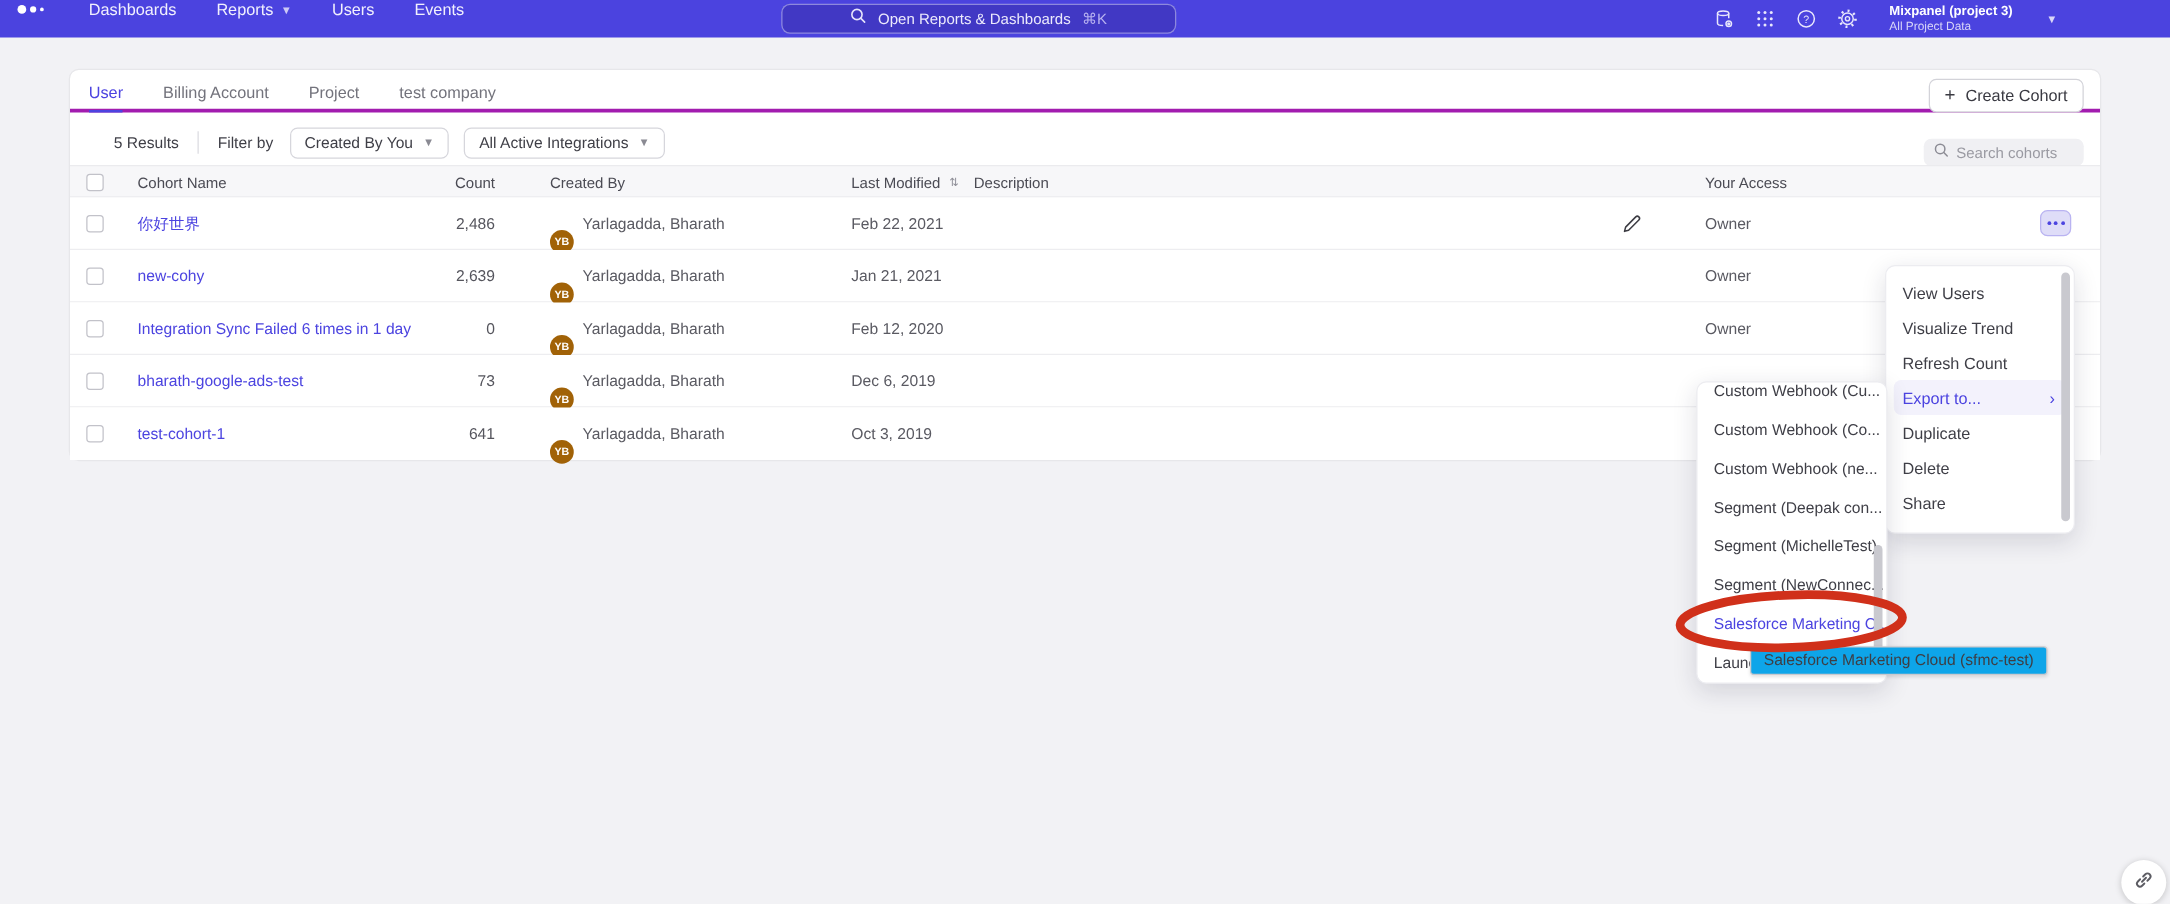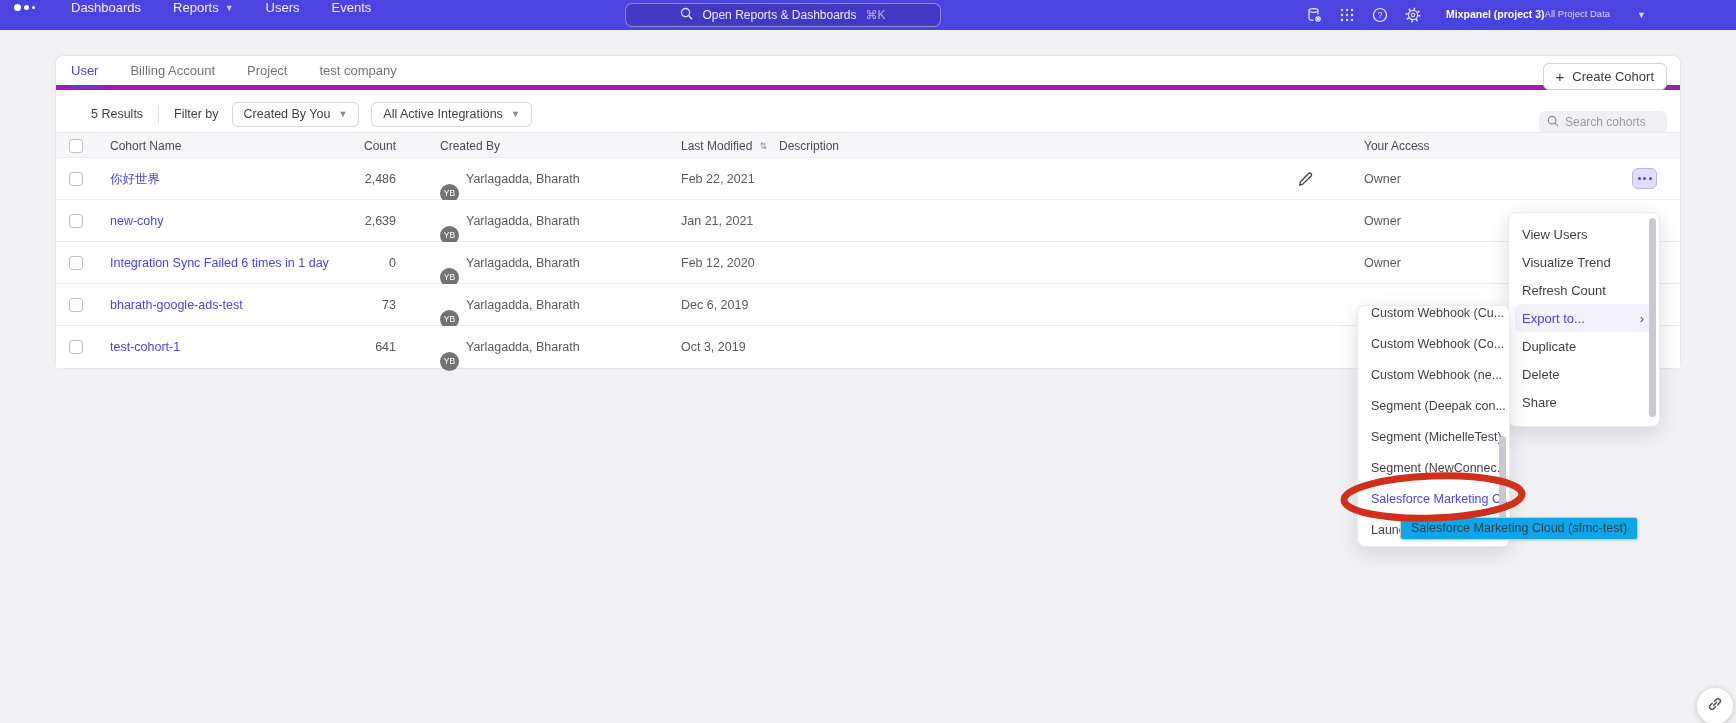--- a/index.html
+++ b/index.html
@@ -24,32 +24,32 @@
   .nav-search {
     position:absolute; left:625px; top:3px; width:316px; height:24px;
     background:rgba(20,10,80,.18); border:1px solid rgba(255,255,255,.4);
     border-radius:7px; display:flex; align-items:center; justify-content:center;
     gap:9px; cursor:text;
   }
   .nav-search .ph { color:#eceafc; font-size:12px; }
   .nav-search .kbd { color:#b7b1f0; font-size:12px; }
   .nav-right { position:absolute; right:90px; top:0; height:30px; display:flex; align-items:center; gap:17px; }
   .nav-icon { width:16px; height:16px; display:flex; align-items:center; justify-content:center; cursor:pointer; }
-  .proj { margin-left:8px; display:flex; line-height:1.25; cursor:pointer; }
+  .proj { margin-left:8px; display:flex; flex-direction:column; line-height:1.25; cursor:pointer; }
   .proj .p1 { color:#ffffff; font-size:10.5px; font-weight:700; }
   .proj .p2 { color:#d9d6f8; font-size:9.5px; }
   .proj-chev { color:#d9d6f8; font-size:9px; margin-left:10px; cursor:pointer; }
 
   
   .card {
     position:absolute; left:55px; top:55px; width:1626px; height:314px;
     background:#fff; border:1px solid #e7e7ea; border-radius:8px; z-index:1;
   }
   .tabs { position:absolute; left:0; top:0; width:100%; height:34px;
-    border-bottom:5px solid #a21caf; display:flex; align-items:center;
+    border-bottom:3px solid #a21caf; display:flex; 
     padding-left:15px; gap:32px; }
   .tab { font-size:13px; color:#73737c; height:34px; display:flex; align-items:center; cursor:pointer; }
   .tab.active { color:#4c43e0; box-shadow:inset 0 -2px 0 #4c43e0; }
   .create-btn {
     position:absolute; right:13px; top:7px; height:27px; padding:0 12px;
     border:1px solid #d3d3d9; border-radius:6px; background:#fff;
     display:flex; align-items:center; font-size:13px; color:#3a3a42; cursor:pointer;
   }
   .create-btn .plus { font-size:15px; margin-right:8px; color:#3a3a42; }
 
@@ -78,22 +78,22 @@
   .trow .cell { position:absolute; top:0; height:42px; display:flex; align-items:center; font-size:12.5px; }
   .c-check { left:13px; }
   .c-name  { left:54px; color:#4c44e0; cursor:pointer; }
   .c-count { left:230px; width:110px; justify-content:flex-end; color:#55555d; }
   .c-avatar{ left:384px; }
   .c-owner { left:410px; color:#5a5a62; }
   .c-date  { left:625px; color:#5a5a62; }
   .c-desc  { left:723px; color:#a8a8b0; }
   .c-access{ left:1308px; color:#5a5a62; }
   .checkbox { width:14px; height:14px; border:1.5px solid #c2c2c9; border-radius:3px; background:#fff; cursor:pointer; }
-  .avatar { width:19px; height:19px; border-radius:50%; background:#737373; color:#fff;
-    font-size:8.5px; font-weight:400; display:flex; align-items:center; justify-content:center;margin-top:28px; }
+  .avatar { width:19px; height:19px; border-radius:50%; background:#a16207; color:#fff;
+    font-size:8.5px; font-weight:700; display:flex; align-items:center; justify-content:center;margin-top:28px; }
   .sort-ic { font-size:9px; color:#8d8d96; margin-left:7px; }
   .pencil { position:absolute; left:1240px; top:12px; width:18px; height:18px; cursor:pointer; }
   .dots-btn { position:absolute; right:23px; top:10px; width:25px; height:21px;
     background:#dfddf8; border:1px solid #b9b3f1; border-radius:6px;
     display:flex; align-items:center; justify-content:center; gap:2.5px; cursor:pointer; }
   .dots-btn i { width:3px; height:3px; border-radius:50%; background:#4c44e0; }
 
   
   .menu { position:absolute; background:#fff; border:1px solid #ececf0; border-radius:8px;
     box-shadow:0 6px 20px rgba(30,30,60,.14); z-index:10; }

